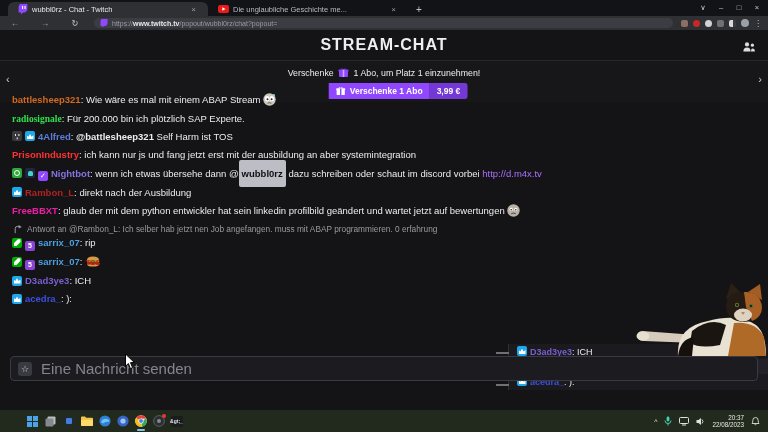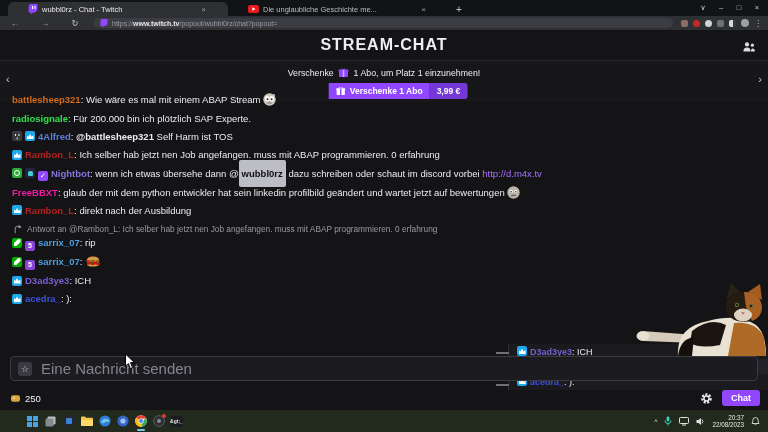--- a/index.html
+++ b/index.html
@@ -2,21 +2,21 @@
 <html><head>
 <meta charset="utf-8">
 <style>
   html,body{margin:0;padding:0;background:#000;}
   .screen{position:relative;width:768px;height:432px;overflow:hidden;background:#141416;
           font-family:"Liberation Sans","DejaVu Sans",sans-serif;color:#ececf1;}
 
   
   .chrome{position:absolute;top:0;left:0;right:0;height:30px;}
   .tabstrip{position:absolute;top:0;left:0;right:0;height:16px;background:#121316;display:flex;align-items:flex-end;}
-  .tab{display:flex;align-items:center;gap:4px;height:14px;padding:0 20px;border-radius:6px 6px 0 0;
+  .tab{display:flex;align-items:center;gap:4px;height:14px;padding:0 10px;border-radius:6px 6px 0 0;
        font-size:7.5px;color:#b9bac0;max-width:200px;min-width:180px;}
   .tab.active{background:#2f3034;color:#e8e8ec;}
   .tab .tab-title{white-space:nowrap;overflow:hidden;text-overflow:ellipsis;flex:1;}
   .tab-close{font-size:8px;color:#9a9ba1;padding:0 2px;}
   .newtab{color:#c3c4c9;font-size:10px;padding:0 8px;height:14px;display:flex;align-items:center;}
   .win-controls{position:absolute;right:2px;top:0;height:14px;display:flex;align-items:center;gap:0;}
   .win-controls span{width:18px;text-align:center;font-size:7.5px;color:#c8c9cd;}
   .toolbar{position:absolute;top:16px;left:0;right:0;height:14px;background:#2f3034;display:flex;align-items:center;}
   .nav-btn{color:#9b9ca2;font-size:8.5px;width:30px;text-align:center;}
   .nav-btn.reload{color:#c4c5ca;}
@@ -211,33 +211,33 @@
   <div class="chat-list" id="chat-list">
       <div class="msg"><span class="uname" style="color: rgb(210, 105, 30);">battlesheep321</span>: <span>Wie wäre es mal mit einem ABAP Stream </span><span class="emote"><svg width="13" height="13" viewBox="0 0 13 13">
             <circle cx="6.5" cy="6.5" r="6.2" fill="#cdc6bd"></circle>
             <ellipse cx="4.2" cy="5.8" rx="2.3" ry="2.7" fill="#fff"></ellipse>
             <ellipse cx="8.9" cy="5.8" rx="2.3" ry="2.7" fill="#fff"></ellipse>
             <circle cx="4.5" cy="6.2" r="1" fill="#2a2a2a"></circle>
             <circle cx="8.6" cy="6.2" r="1" fill="#2a2a2a"></circle>
             <path d="M4.5 10.2 Q6.5 9.4 8.5 10.2" stroke="#5a5248" stroke-width="0.8" fill="none"></path>
             <ellipse cx="10.9" cy="2.5" rx="1" ry="1.4" fill="#9fd0e8"></ellipse>
           </svg></span></div>
-      <div class="msg"><span class="uname" style="color: rgb(47, 224, 74);">radiosignale</span>: <span>Für 200.000 bin ich plötzlich SAP Experte.</span></div>
+      <div class="msg"><span class="uname" style="color: rgb(47, 224, 74); font-family: Liberation Serif, serif;">radiosignale</span>: <span>Für 200.000 bin ich plötzlich SAP Experte.</span></div>
       <div class="msg"><span class="badge pixel-face"></span><span class="badge subscriber"></span><span class="uname" style="color: rgb(92, 125, 217);">4Alfred</span>: <span class="mention">@battlesheep321</span><span> Self Harm ist TOS</span></div>
-      <div class="msg"><span class="badge subscriber"></span><span class="uname" style="color: rgb(178, 34, 34);">Rambon_L</span>: <span>Ich selber hab jetzt nen Job angefangen. muss mit ABAP programmieren. 0 erfahrung</span></div>
+      <div class="msg"><span class="uname" style="color: rgb(255, 50, 50);">PrisonIndustry</span>: <span>ich kann nur js und fang jetzt erst mit der ausbildung an aber systemintegration</span></div>
       <div class="msg"><span class="badge gear"></span><span class="badge hand"></span><span class="badge bot">✓</span><span class="uname" style="color: rgb(133, 115, 224);">Nightbot</span>: <span>wenn ich etwas übersehe dann @</span><span class="chip">wubbl0rz</span><span> dazu schreiben oder schaut im discord vorbei </span><span class="link">http://d.m4x.tv</span></div>
+      <div class="msg"><span class="badge subscriber"></span><span class="uname" style="color: rgb(178, 34, 34);">Rambon_L</span>: <span>direkt nach der Ausbildung</span></div>
       <div class="msg"><span class="uname" style="color: rgb(240, 27, 166);">FreeBBXT</span>: <span>glaub der mit dem python entwickler hat sein linkedin profilbild geändert und wartet jetzt auf bewertungen </span><span class="emote"><svg width="13" height="13" viewBox="0 0 13 13">
             <circle cx="6.5" cy="6.5" r="6.2" fill="#b9b2a6"></circle>
             <circle cx="4.2" cy="5.4" r="1.6" fill="#fff"></circle>
             <circle cx="8.8" cy="5.4" r="1.6" fill="#fff"></circle>
             <circle cx="4.2" cy="5.7" r="0.8" fill="#222"></circle>
             <circle cx="8.8" cy="5.7" r="0.8" fill="#222"></circle>
             <path d="M4.2 9.8 Q6.5 8.2 8.8 9.8" stroke="#3c362e" stroke-width="0.9" fill="none"></path>
           </svg></span></div>
-      <div class="msg"><span class="badge subscriber"></span><span class="uname" style="color: rgb(178, 34, 34);">Rambon_L</span>: <span>direkt nach der Ausbildung</span></div>
       <div class="reply-line">
         <svg width="9" height="9" viewBox="0 0 9 9">
           <path d="M1.2 8.2 V3.6 Q1.2 1.4 3.4 1.4 H5.2" stroke="#9a9aa0" stroke-width="1" fill="none"></path>
           <path d="M4.6 0 L7.8 1.9 L4.6 3.6 Z" fill="#9a9aa0"></path>
         </svg>
         <span>Antwort an @Rambon_L: Ich selber hab jetzt nen Job angefangen. muss mit ABAP programmieren. 0 erfahrung</span>
       </div>
       <div class="msg"><span class="badge moderator"></span><span class="badge sub5">5</span><span class="uname" style="color: rgb(76, 159, 224);">sarrix_07</span>: <span>rip</span></div>
       <div class="msg"><span class="badge moderator"></span><span class="badge sub5">5</span><span class="uname" style="color: rgb(76, 159, 224);">sarrix_07</span>: <span class="emote"><svg width="16" height="13" viewBox="0 0 16 13">
             <path d="M2 5 Q2 1.5 8 1.5 Q14 1.5 14 5 Z" fill="#d79a44"></path>
@@ -275,37 +275,20 @@
     <circle cx="103" cy="24" r="1" fill="#111"></circle>
       <circle cx="117" cy="25" r="1" fill="#111"></circle>
     <path d="M107 31 L111 31 L109 34 Z" fill="#b9836f"></path>
   </svg>
 
   <div class="input-row">
     <span class="star-box">☆</span>
     <input class="msg-input" placeholder="Eine Nachricht senden" style="">
   </div>
 
-  <div class="footer-row">
-    <span class="points">
-      <svg width="11" height="11" viewBox="0 0 11 11">
-          <rect x="1" y="2.2" width="9" height="6.6" rx="2" fill="#dba53f"></rect>
-          <circle cx="4" cy="5" r="1.1" fill="#f3d690"></circle>
-        </svg>
-      <span>250</span>
-    </span>
-    <span class="footer-spacer"></span>
-    <span class="gear-btn">
-      <svg width="13" height="13" viewBox="0 0 13 13">
-          <circle cx="6.5" cy="6.5" r="4" fill="none" stroke="#e6e6ea" stroke-width="2.6" stroke-dasharray="2 1.45"></circle>
-          <circle cx="6.5" cy="6.5" r="2.5" fill="none" stroke="#e6e6ea" stroke-width="1.4"></circle>
-        </svg>
-    </span>
-    <span class="chat-btn">Chat</span>
-  </div>
 
   <div class="taskbar">
     <div class="tb-left">
       <span class="tb-ic">
         <svg width="11" height="11" viewBox="0 0 11 11">
             <rect width="5" height="5" fill="#4aa3e8"></rect>
             <rect x="6" width="5" height="5" fill="#4aa3e8"></rect>
             <rect y="6" width="5" height="5" fill="#4aa3e8"></rect>
             <rect x="6" y="6" width="5" height="5" fill="#4aa3e8"></rect>
           </svg>

